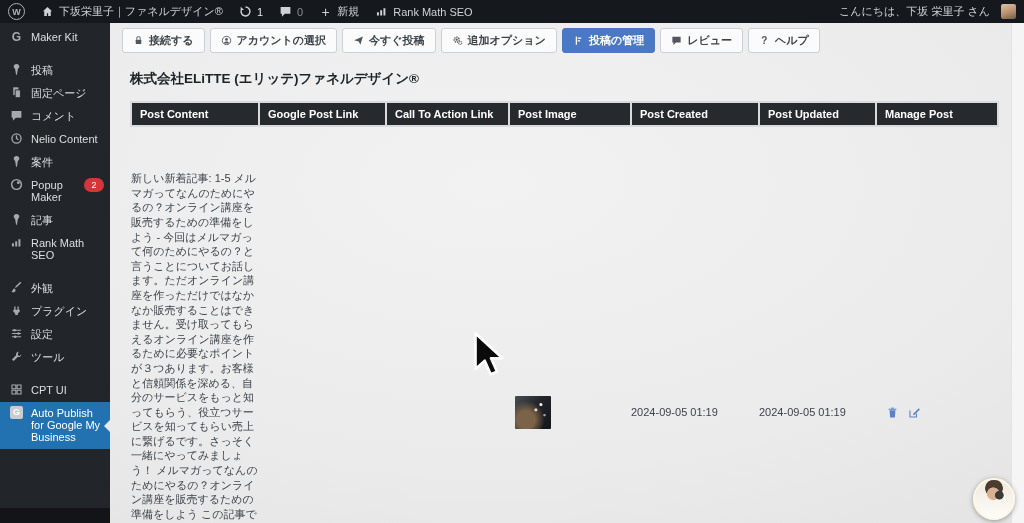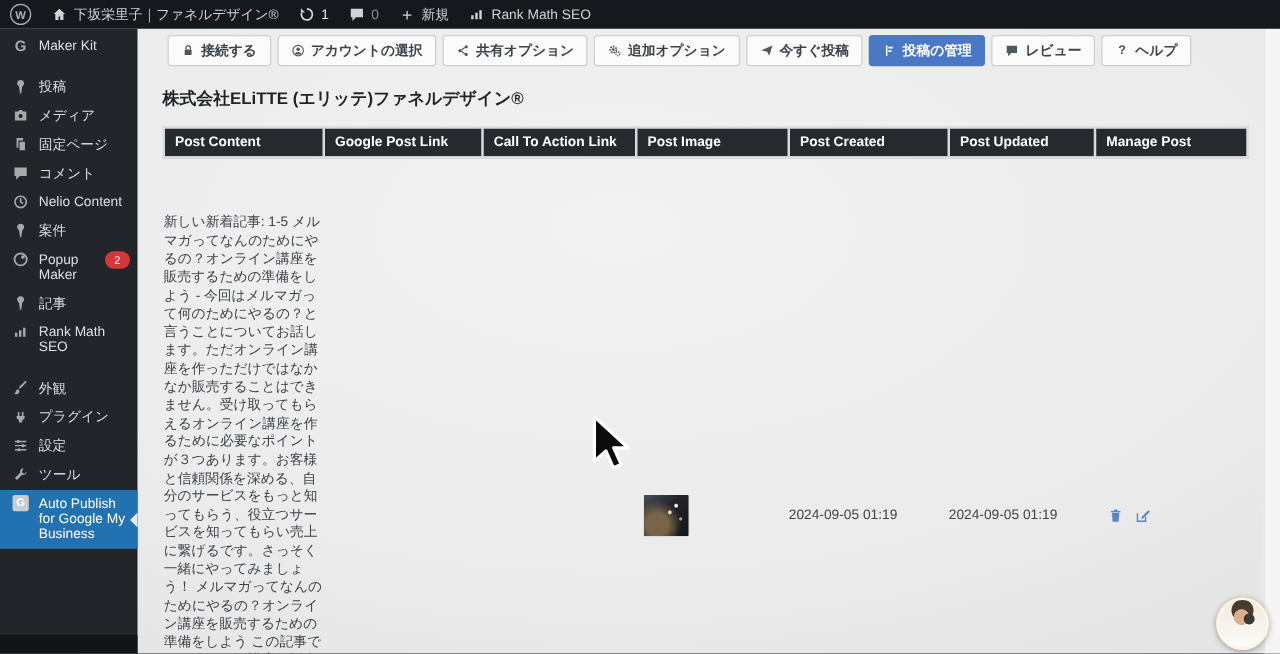--- a/index.html
+++ b/index.html
@@ -33,21 +33,21 @@
   .sb-item.active .ic{color:#fff;}
   .badge{background:#d63638;color:#fff;border-radius:8px;min-width:14px;height:14px;font-size:9px;
          display:inline-flex;align-items:center;justify-content:center;padding:0 3px;margin-top:-1px;}
   .menu-arrow{position:absolute;right:0;top:50%;margin-top:-6px;width:0;height:0;
               border-top:6px solid transparent;border-bottom:6px solid transparent;border-right:6px solid #e8e8e8;}
   #sidebar-footer{background:#121417;margin-top:2px;padding:2px 0;}
   .ic.boxg{background:#c9cdd1;color:#1d2327;border-radius:2px;font-size:9px;font-weight:bold;}
   .ic.gtxt{font-weight:bold;font-size:12px;}
   
   #content{position:absolute;left:110px;top:23px;right:12px;bottom:0;}
-  #tab-bar{display:flex;gap:5px;padding:5px 0 0 12px;margin-left:12px;}
+  #tab-bar{display:flex;gap:5px;padding:5px 0 0 12px;}
   .tab{background:#fbfbfb;border:1px solid #ccd0d4;border-radius:3px;padding:4px 10px;font-size:11px;
        color:#3c434a;font-weight:bold;display:flex;align-items:center;gap:5px;cursor:pointer;white-space:nowrap;}
   .tab .ic{color:#50575e;width:11px;height:11px;font-size:10px;}
   .tab.active{background:#4a78c4;border-color:#4a78c4;color:#fff;}
   .tab.active .ic{color:#fff;}
   #business-title{margin:17px 12px 0 20px;font-size:13.5px;font-weight:bold;color:#1d2327;}
   
   #posts-table{margin:13px 0 0 20px;border-collapse:collapse;table-layout:fixed;width:867px;}
   #posts-table th{background:#26292e;color:#fff;font-size:11px;font-weight:bold;text-align:left;
                   padding:5px 8px;border:2px solid #dadadc;}
@@ -118,44 +118,39 @@
     </span>
     <span class="ab-item">
       <span class="ic">
           <svg viewBox="0 0 20 20">
             <path d="M3 16h3v-5H3zM8 16h3v-8H8zM13 16h3V5h-3z"></path>
           </svg>
         </span>
       <span>Rank Math SEO</span>
     </span>
     <span class="ab-spacer"></span>
+    <span class="ab-item">
+      <span>こんにちは、下坂 栄里子 さん</span>
+      <span class="ab-avatar"></span>
+    </span>
   </div>
 
   <div id="sidebar">
     <div id="sidebar-menu">
         <div class="sb-item">
           <span class="ic gtxt">G</span>
           <span class="sb-label">Maker Kit</span>
         </div>
         <div class="sb-item gap">
           <span class="ic">
             <svg viewBox="0 0 20 20" aria-hidden="true">
               <path d="M10 1.5c-2.6 0-4.3 1.8-4.3 4 0 2.4 2.2 3.8 2.2 3.8L9.3 18h1.4l1.4-8.7s2.2-1.4 2.2-3.8c0-2.2-1.7-4-4.3-4z"></path>
             </svg>
           </span>
           <span class="sb-label">投稿</span>
-        </div>
-        <div class="sb-item">
-          <span class="ic">
-            <svg viewBox="0 0 20 20" aria-hidden="true">
-              <path d="M3 5h4l1.5-2h3L13 5h4v11H3z"></path>
-              <circle cx="10" cy="10.5" r="2.6" fill="#22262b"></circle>
-            </svg>
-          </span>
-          <span class="sb-label">メディア</span>
         </div>
         <div class="sb-item">
           <span class="ic">
             <svg viewBox="0 0 20 20" aria-hidden="true">
               <path d="M5 2h8v12H5z"></path>
               <path d="M8 6h8v12H8z" stroke="#22262b" stroke-width="1.4"></path>
             </svg>
           </span>
           <span class="sb-label">固定ページ</span>
         </div>
@@ -238,20 +233,28 @@
           </span>
           <span class="sb-label">設定</span>
         </div>
         <div class="sb-item">
           <span class="ic">
             <svg viewBox="0 0 20 20" aria-hidden="true">
               <path d="M13.5 2.5a4.3 4.3 0 0 0-4.1 5.6L3 14.5 5.5 17l6.4-6.4a4.3 4.3 0 0 0 5.6-4.1l-2.6 2.6-2.4-.6-.6-2.4z"></path>
             </svg>
           </span>
           <span class="sb-label">ツール</span>
+        </div>
+        <div class="sb-item gap">
+          <span class="ic">
+            <svg viewBox="0 0 20 20" aria-hidden="true">
+              <path d="M3 3h6v6H3zM11 3h6v6h-6zM3 11h6v6H3zM11 11h6v6h-6z" fill="none" stroke="currentColor" stroke-width="1.6"></path>
+            </svg>
+          </span>
+          <span class="sb-label">CPT UI</span>
         </div>
         <div class="sb-item active">
           <span class="ic boxg">G</span>
           <span class="sb-label">Auto Publish for Google My Business</span>
           <span class="menu-arrow"></span>
         </div>
       </div>
     <div style="flex:1"></div>
     <div id="sidebar-footer">
         <div class="sb-item"></div>
@@ -275,45 +278,34 @@
               <circle cx="10" cy="10" r="7.6" fill="none" stroke="currentColor" stroke-width="1.6"></circle>
               <circle cx="10" cy="8" r="2.6"></circle>
               <path d="M5 15.5c.8-2.4 2.8-3.5 5-3.5s4.2 1.1 5 3.5z"></path>
             </svg>
           </span>
           <span>アカウントの選択</span>
         </div>
         <div class="tab">
           <span class="ic">
             <svg viewBox="0 0 20 20" aria-hidden="true">
-              <circle cx="14.5" cy="4.5" r="2.3"></circle>
-              <circle cx="5.5" cy="10" r="2.3"></circle>
-              <circle cx="14.5" cy="15.5" r="2.3"></circle>
-              <path d="M7.6 9l4.8-3.5M7.6 11l4.8 3.5" stroke="currentColor" stroke-width="1.6"></path>
-            </svg>
-          </span>
-          <span>共有オプション</span>
+              <path d="M2 9.5L18 2.5l-4.5 15-3.2-5.8z"></path>
+            </svg>
+          </span>
+          <span>今すぐ投稿</span>
         </div>
         <div class="tab">
           <span class="ic">
             <svg viewBox="0 0 20 20" aria-hidden="true">
               <circle cx="8.5" cy="8.5" r="4.5" fill="none" stroke="currentColor" stroke-width="2.6" stroke-dasharray="2.4 1.6"></circle>
               <circle cx="8.5" cy="8.5" r="2"></circle>
               <circle cx="15" cy="14.5" r="2.8" fill="none" stroke="currentColor" stroke-width="2" stroke-dasharray="1.8 1.3"></circle>
             </svg>
           </span>
           <span>追加オプション</span>
-        </div>
-        <div class="tab">
-          <span class="ic">
-            <svg viewBox="0 0 20 20" aria-hidden="true">
-              <path d="M2 9.5L18 2.5l-4.5 15-3.2-5.8z"></path>
-            </svg>
-          </span>
-          <span>今すぐ投稿</span>
         </div>
         <div class="tab active">
           <span class="ic">
             <svg viewBox="0 0 20 20" aria-hidden="true">
               <path d="M5 2.5h2.2v15H5z"></path>
               <path d="M8.5 4.5H15v2.4H8.5zM8.5 9.5h4.5v2.4H8.5z"></path>
             </svg>
           </span>
           <span>投稿の管理</span>
         </div>

